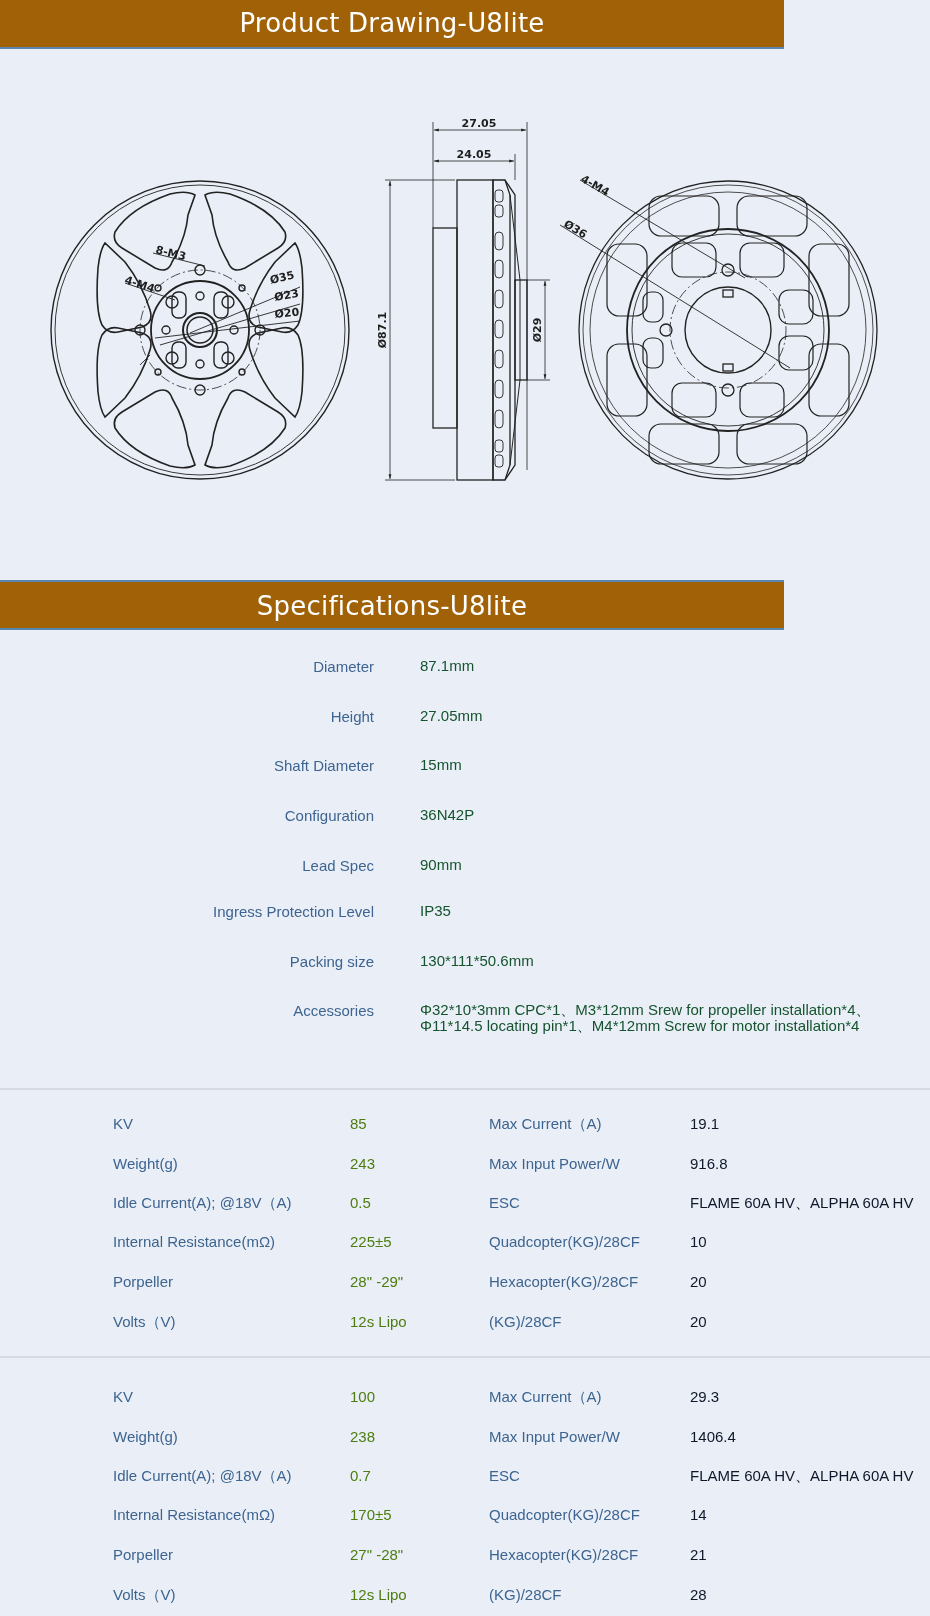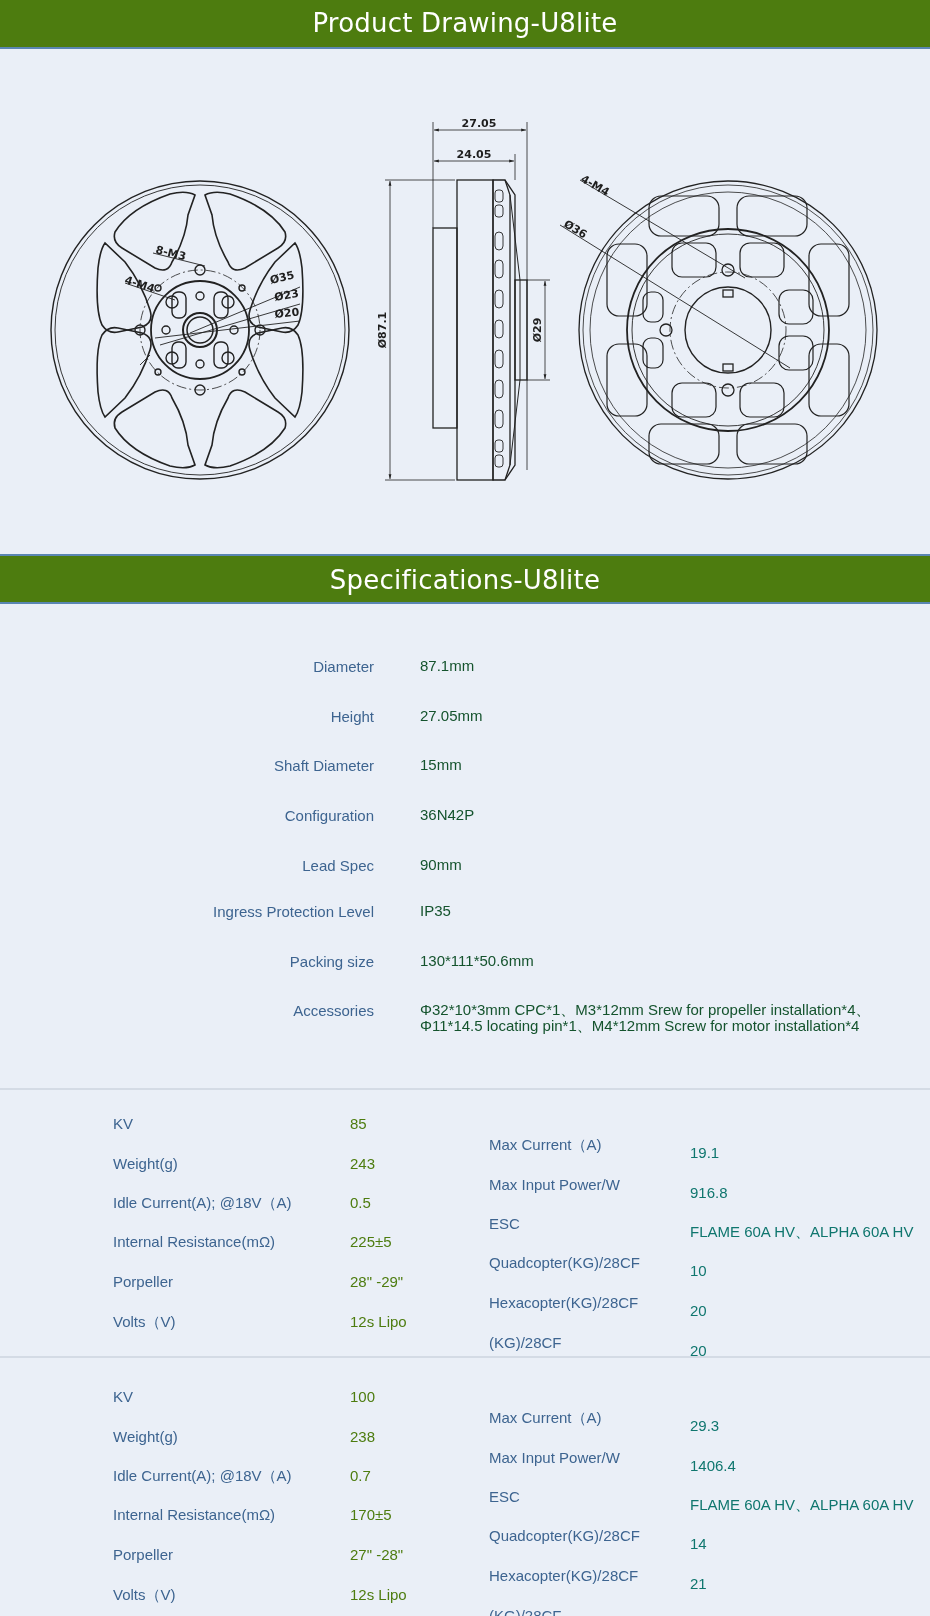--- a/index.html
+++ b/index.html
@@ -3,48 +3,48 @@
 <meta charset="utf-8">
 <style>
   html, body { margin: 0; padding: 0; }
   body {
     width: 930px; height: 1616px; overflow: hidden;
     background: #eaeff7;
     font-family: "Liberation Sans", "DejaVu Sans", sans-serif;
     position: relative;
   }
   .banner {
-    position: absolute; left: 0; width: 930px;
-    background: #4d7c0f;
+    position: absolute; left: 0; width: 784px;
+    background: #a16207;
     color: #ffffff;
     text-align: center;
     font-family: "DejaVu Sans", sans-serif;
     font-size: 26px;
     letter-spacing: 0.2px;
     box-sizing: border-box;
   }
   .banner.top { top: 0; height: 49px; line-height: 46px; border-bottom: 2px solid #5a86b2; }
-  .banner.spec { top: 554px; height: 50px; line-height: 48px; border-top: 2px solid #5a86b2; border-bottom: 2px solid #5a86b2; }
+  .banner.spec { top: 580px; height: 50px; line-height: 48px; border-top: 2px solid #5a86b2; border-bottom: 2px solid #5a86b2; }
   .drawing { position: absolute; left: 0; top: 49px; width: 930px; height: 509px; }
   .drawing svg { position: absolute; left: 0; top: 0; }
   .dimtext { font-family: "DejaVu Sans", sans-serif; font-weight: bold; font-size: 11px; fill: #1e1e1e; }
 
   .spec-list { position: absolute; left: 0; top: 608px; width: 930px; }
   .spec-row { position: absolute; left: 0; width: 930px; font-size: 15px; }
   .spec-label { position: absolute; right: 556px; color: #3d6490; white-space: nowrap; }
   .spec-value { position: absolute; left: 420px; color: #14532d; white-space: nowrap; line-height: 16px; }
 
   .divider { position: absolute; left: 0; width: 930px; height: 2px; background: #d4dbe5; }
 
   .param-table { position: absolute; left: 0; width: 930px; }
   .param-row { position: absolute; left: 0; width: 930px; font-size: 15px; height: 20px; }
   .p-l1 { position: absolute; left: 113px; color: #3d6490; white-space: nowrap; }
   .p-v1 { position: absolute; left: 350px; color: #4d7c0f; white-space: nowrap; }
-  .p-l2 { position: absolute; left: 489px; color: #3d6490; white-space: nowrap; margin-top: 21px; }
-  .p-v2 { position: absolute; left: 690px; color: #0f766e; white-space: nowrap; margin-top: 29px; }
+  .p-l2 { position: absolute; left: 489px; color: #3d6490; white-space: nowrap; }
+  .p-v2 { position: absolute; left: 690px; color: #0f172a; white-space: nowrap; }
 </style>
 </head>
 <body>
 
 <div class="banner top">
   <span>Product Drawing-U8lite</span>
 </div>
 
 <div class="drawing">
   <svg width="930" height="509" viewBox="0 49 930 509" xmlns="http://www.w3.org/2000/svg">

